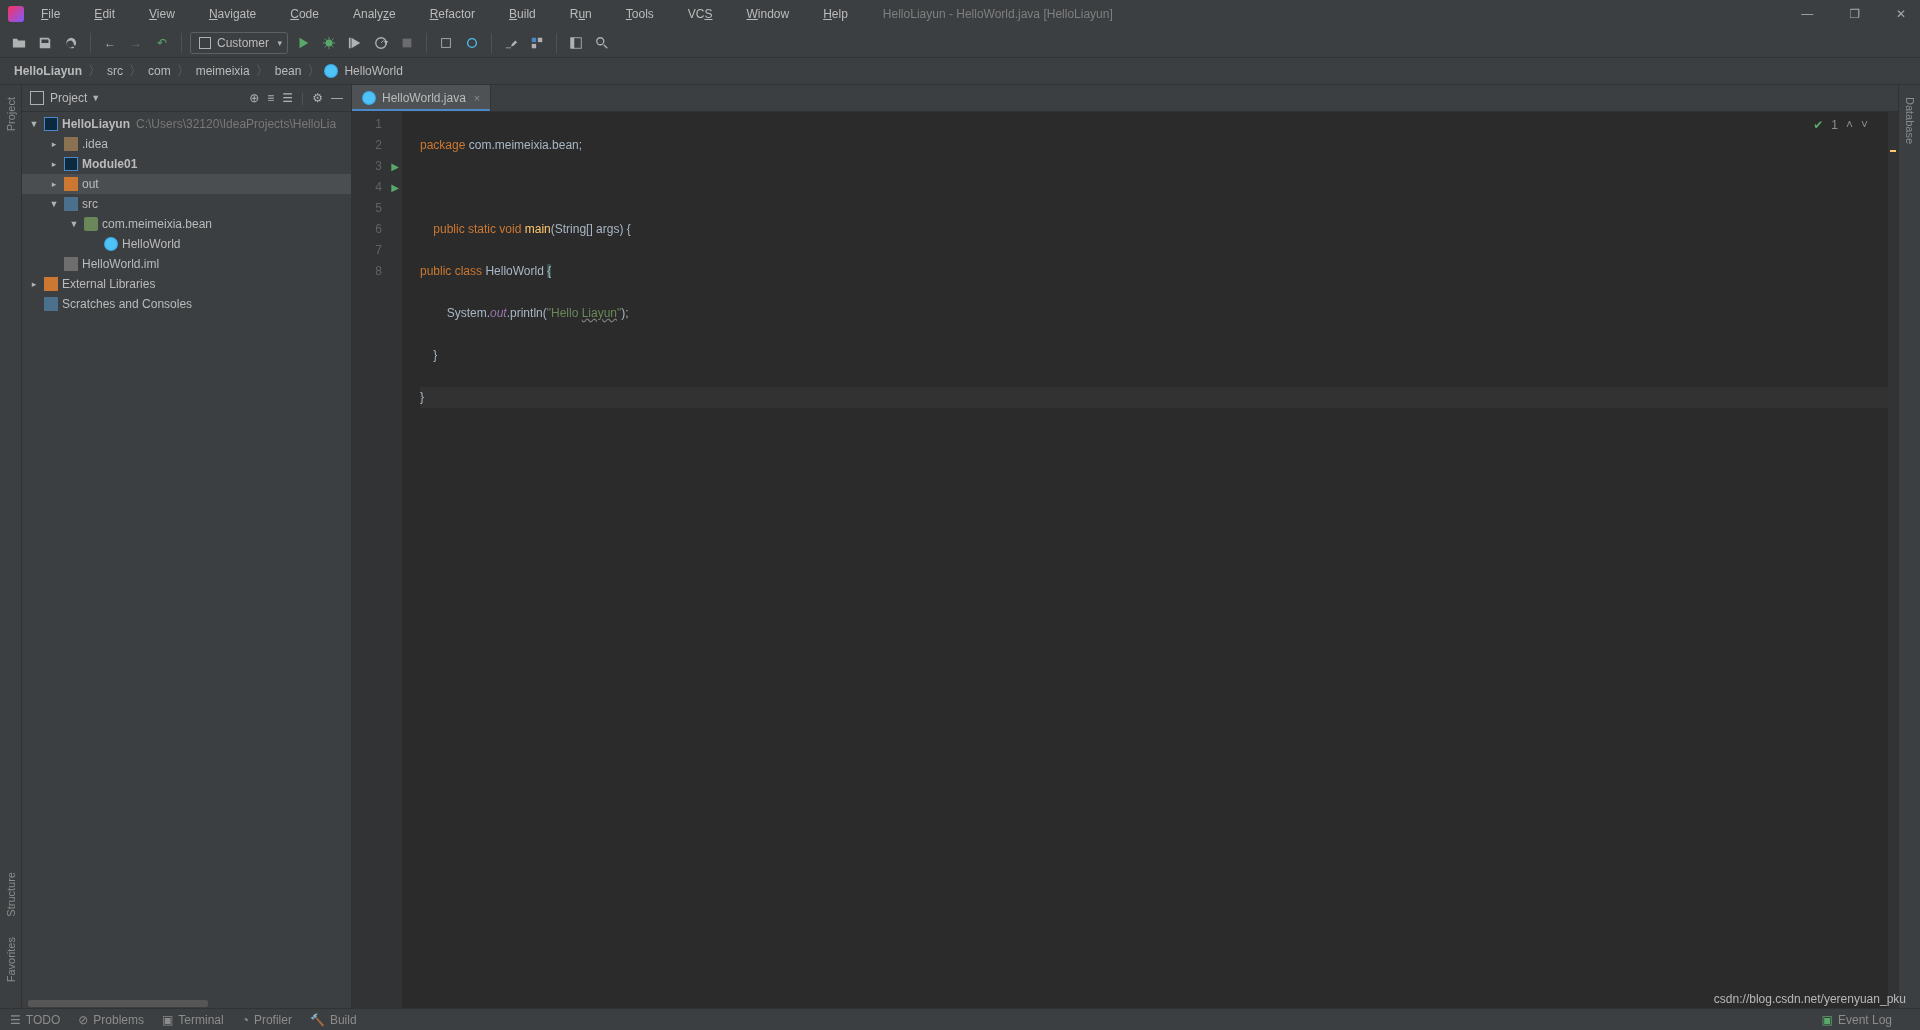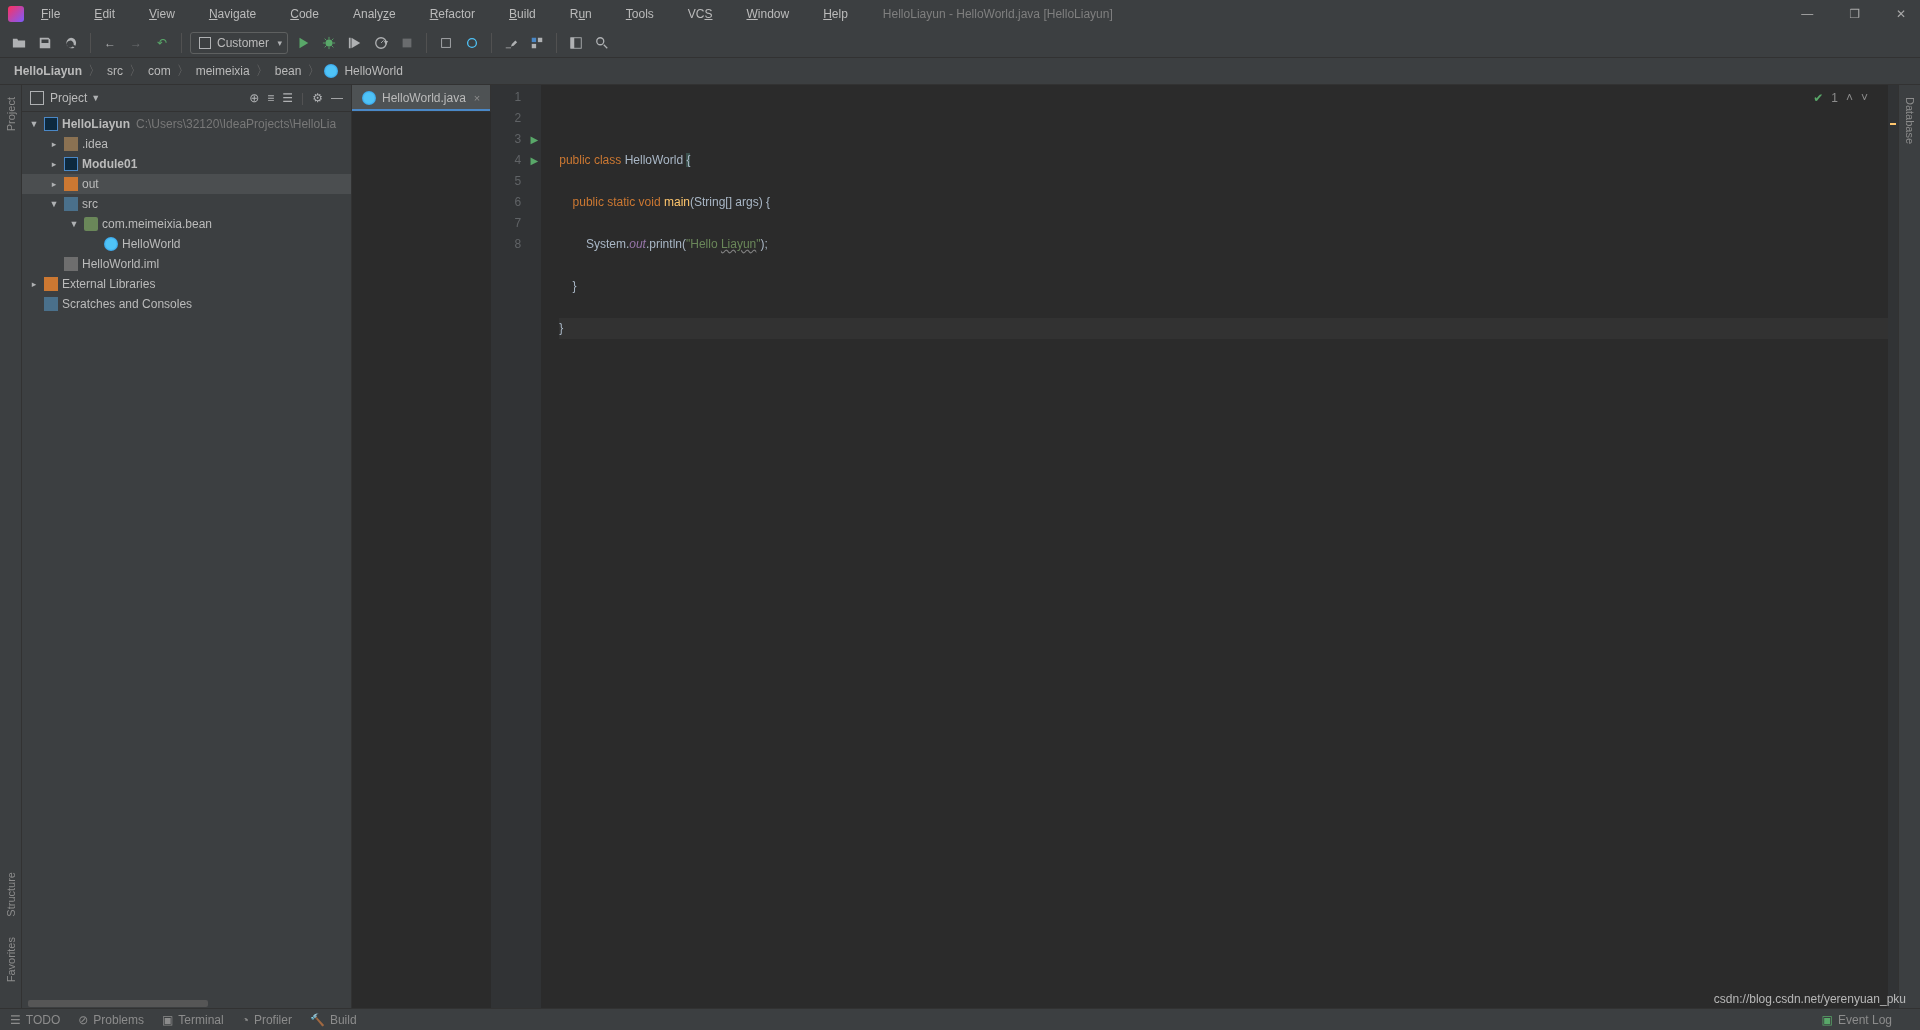--- a/index.html
+++ b/index.html
@@ -53,21 +53,21 @@
 .ti-mod{background:#0d293e;border:1px solid #4a88c7;}
 .ti-folder{background:#8a7152;}
 .ti-folder-o{background:#cc7832;}
 .ti-src{background:#4a708b;}
 .ti-pkg{background:#6a8759;border-radius:2px;}
 .ti-class{background:radial-gradient(circle,#4fc3f7 50%,#1976d2 100%);border-radius:50%;}
 .ti-file{background:#6e6e6e;}
 .ti-lib{background:#cc7832;position:relative;}
 .ti-scratch{background:#4a708b;position:relative;}
 
-.editor-area { flex:1; background:#2b2b2b; display:flex; flex-direction:row; position:relative;}
+.editor-area { flex:1; background:#2b2b2b; display:flex; flex-direction:column; position:relative;}
 .tabs { height:27px; display:flex; background:#3c3f41; border-bottom:1px solid #323232;}
 .tab { display:flex; align-items:center; padding:0 10px; background:#4e5254; border-right:1px solid #323232; cursor:pointer;position:relative;}
 .tab.active::after{content:"";position:absolute;bottom:0;left:0;right:0;height:2px;background:#4a88c7;}
 .tab .tab-icon{width:14px;height:14px;margin-right:6px;background:radial-gradient(circle,#4fc3f7 50%,#1976d2 100%);border-radius:50%;}
 .tab .tab-close{margin-left:8px;color:#8c8c8c;font-size:11px;}
 
 .code-container { flex:1; display:flex; font-family:"JetBrains Mono",Consolas,monospace; font-size:13px; position:relative;}
 .gutter { width:36px; background:#313335; text-align:right; padding:2px 6px 0 0; color:#606366; line-height:21px;}
 .gutter-icons{width:14px;background:#313335;padding-top:2px;}
 .gutter-icons .gi{height:21px;display:flex;align-items:center;justify-content:center;}
@@ -336,23 +336,24 @@
         <div class="gi"></div>
           <div class="gi"></div>
         <div class="gi gi-run">▶</div>
         <div class="gi gi-run">▶</div>
         <div class="gi"></div>
           <div class="gi"></div>
           <div class="gi"></div>
           <div class="gi"></div>
       </div>
       <div class="code">
+<div class="line"><span class="kw">package</span><span class="txt"> com.meimeixia.bean</span><span class="txt">;</span></div>
 <div class="line"></div>
+<div class="line"><span>    </span><span class="kw">public static void </span><span class="method">main</span><span class="txt">(String[] args) {</span></div>
 <div class="line"><span class="kw">public class </span><span class="txt">HelloWorld </span><span class="txt" style="background:#3b514d">{</span></div>
-<div class="line"><span>    </span><span class="kw">public static void </span><span class="method">main</span><span class="txt">(String[] args) {</span></div>
 <div class="line"><span>        </span><span class="txt">System.</span><span class="field">out</span><span class="txt">.println(</span><span class="str">"Hello </span><span class="str-u">Liayun</span><span class="str">"</span><span class="txt">);</span></div>
 <div class="line"><span>    </span><span class="txt">}</span></div>
 <div class="line cur"><span class="txt">}</span></div>
 <div class="line"></div>
       </div>
       <div class="editor-overlay">
         <span class="check">✔</span>
         <span>1</span>
         <span>˄</span>
         <span>˅</span>

